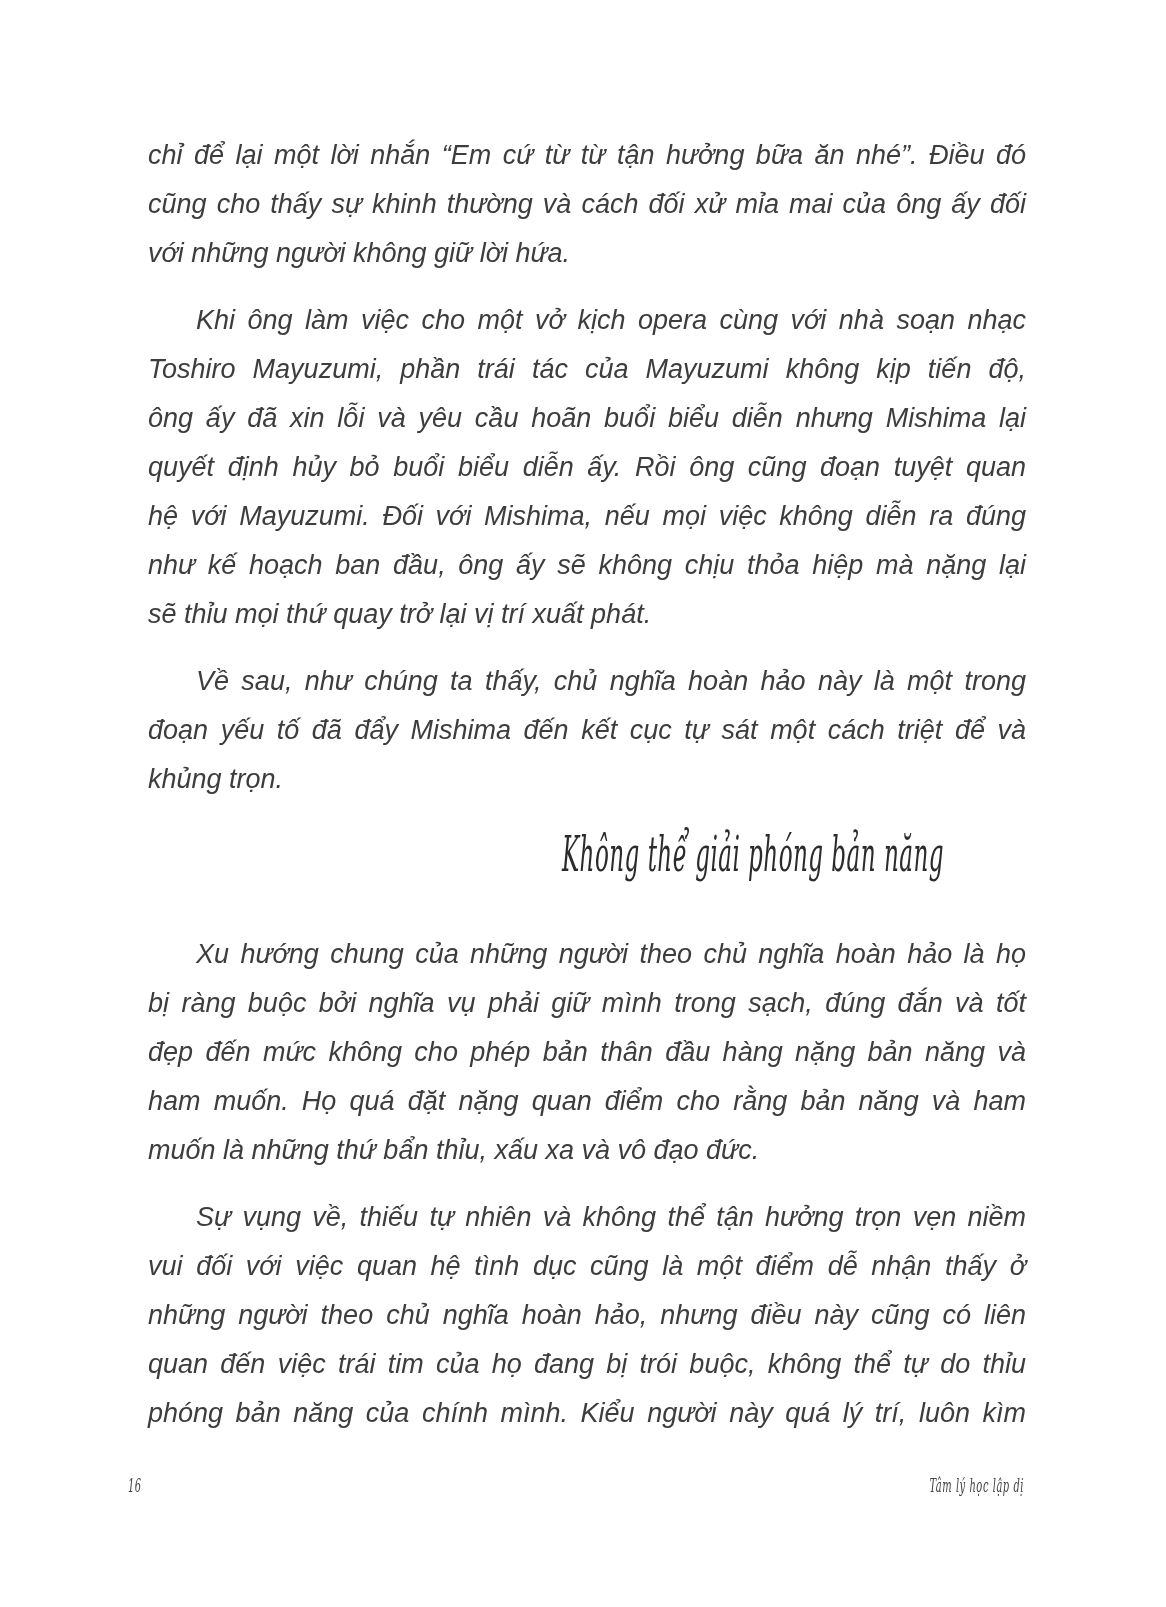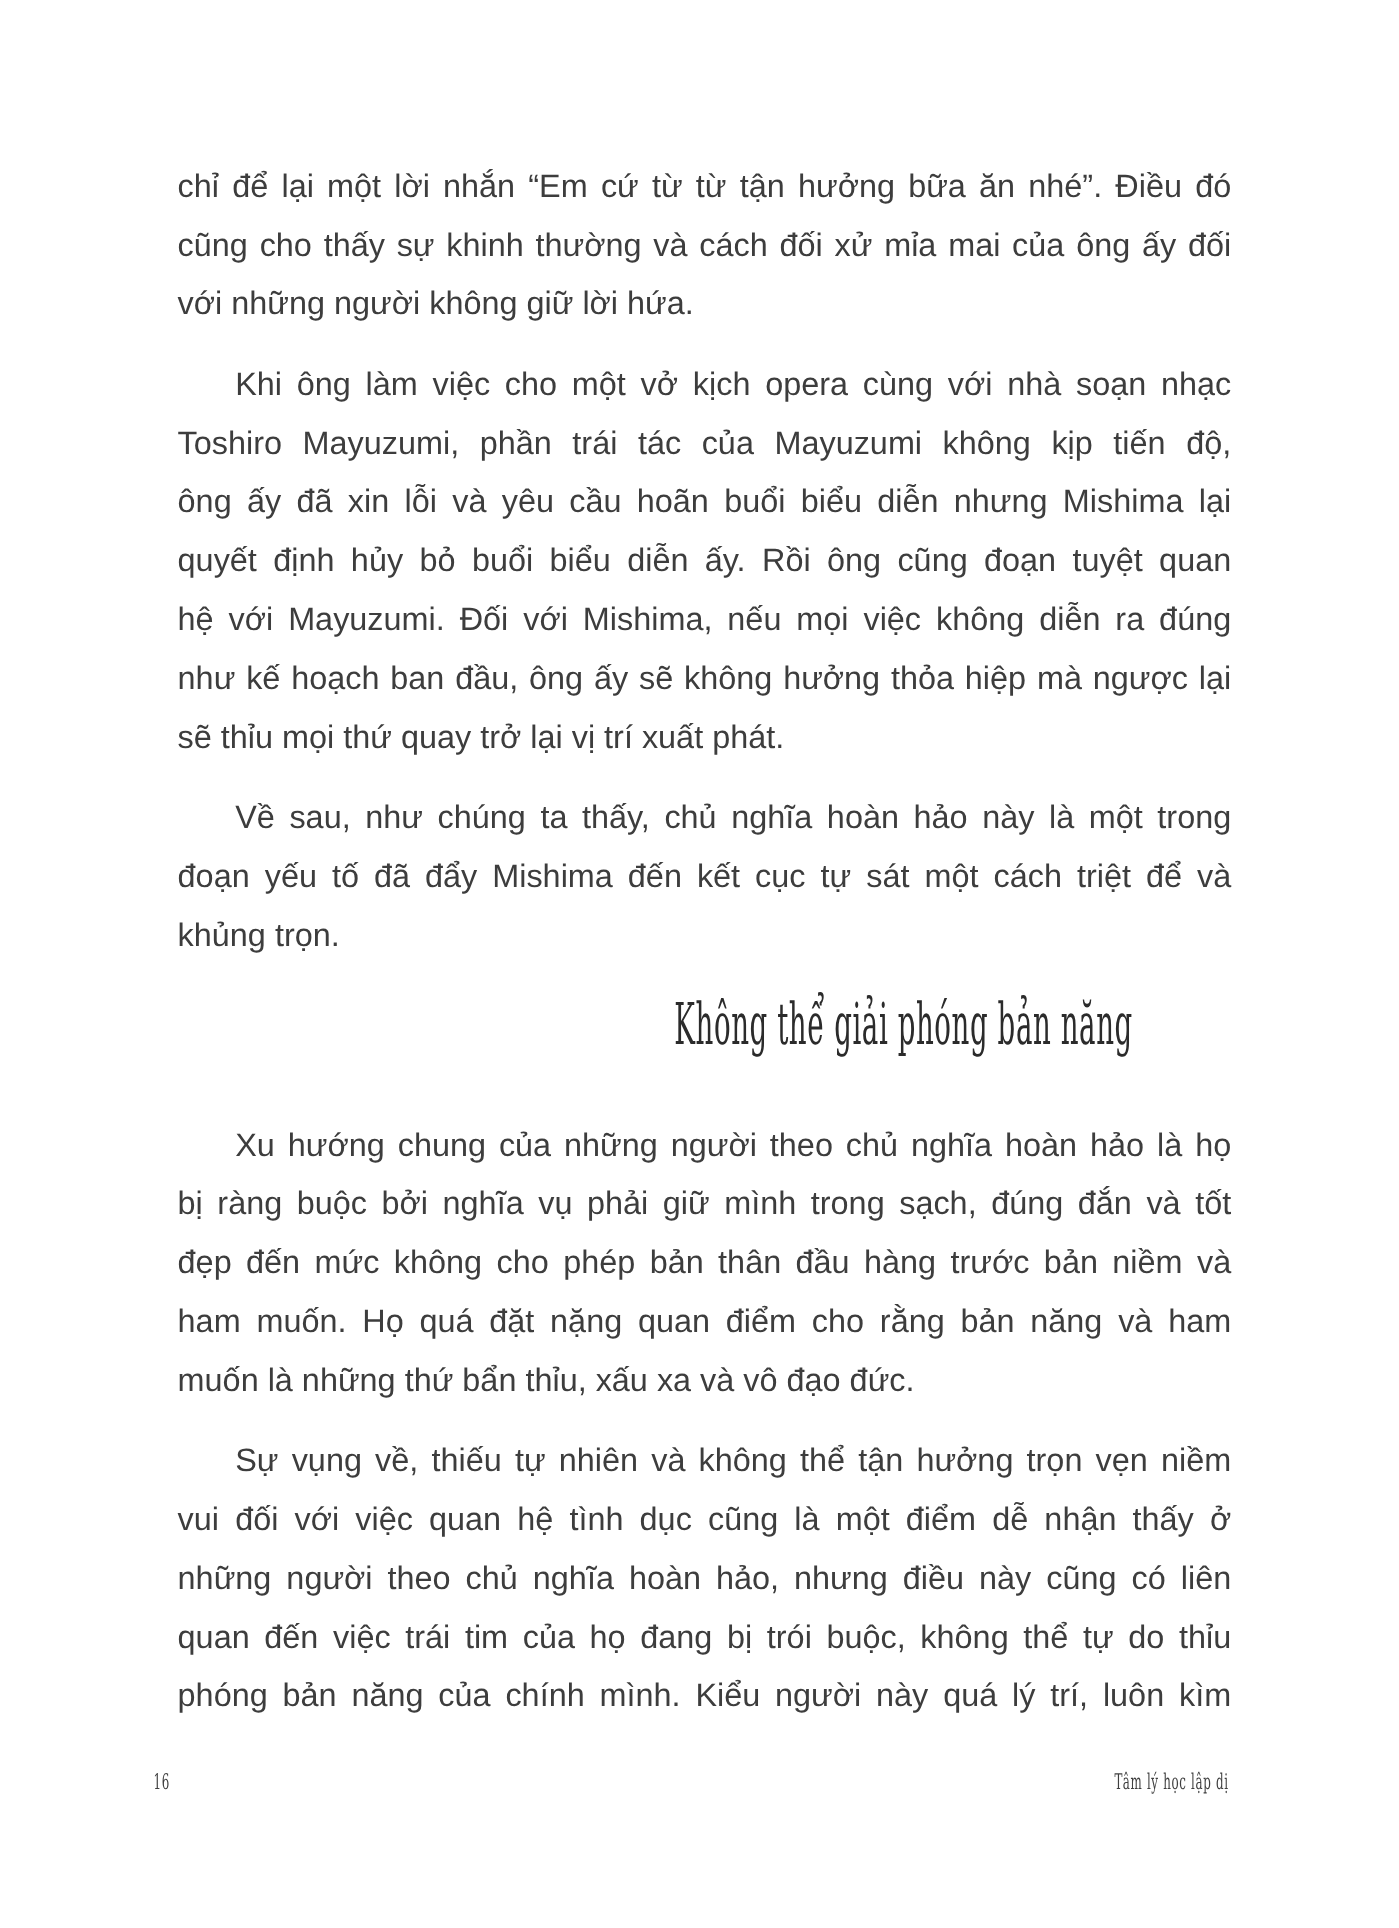--- a/index.html
+++ b/index.html
@@ -8,20 +8,21 @@
     background: #ffffff;
   }
   .page {
     position: relative;
     width: 1166px;
     height: 1596px;
     background: #ffffff;
     overflow: hidden;
     font-family: "Liberation Sans", sans-serif;
     color: #3d3d3d;
+    font-style: italic;
   }
   .content {
     position: absolute;
     left: 148px;
     top: 131px;
     width: 878px;
   }
   .para {
     font-size: 27px;
     line-height: 49px;
@@ -93,33 +94,33 @@
           <div class="line">chỉ để lại một lời nhắn “Em cứ từ từ tận hưởng bữa ăn nhé”. Điều đó</div>
           <div class="line">cũng cho thấy sự khinh thường và cách đối xử mỉa mai của ông ấy đối</div>
           <div class="line last">với những người không giữ lời hứa.</div>
         </div>
         <div class="para indent">
           <div class="line">Khi ông làm việc cho một vở kịch opera cùng với nhà soạn nhạc</div>
           <div class="line">Toshiro Mayuzumi, phần trái tác của Mayuzumi không kịp tiến độ,</div>
           <div class="line">ông ấy đã xin lỗi và yêu cầu hoãn buổi biểu diễn nhưng Mishima lại</div>
           <div class="line">quyết định hủy bỏ buổi biểu diễn ấy. Rồi ông cũng đoạn tuyệt quan</div>
           <div class="line">hệ với Mayuzumi. Đối với Mishima, nếu mọi việc không diễn ra đúng</div>
-          <div class="line">như kế hoạch ban đầu, ông ấy sẽ không hưởng thỏa hiệp mà ngược lại</div>
+          <div class="line">như kế hoạch ban đầu, ông ấy sẽ không chịu thỏa hiệp mà nặng lại</div>
           <div class="line last">sẽ thỉu mọi thứ quay trở lại vị trí xuất phát.</div>
         </div>
         <div class="para indent">
           <div class="line">Về sau, như chúng ta thấy, chủ nghĩa hoàn hảo này là một trong</div>
           <div class="line">đoạn yếu tố đã đẩy Mishima đến kết cục tự sát một cách triệt để và</div>
           <div class="line last">khủng trọn.</div>
         </div>
         <div class="section-heading"><span class="cond">Không thể giải phóng bản năng</span></div>
         <div class="para indent">
           <div class="line">Xu hướng chung của những người theo chủ nghĩa hoàn hảo là họ</div>
           <div class="line">bị ràng buộc bởi nghĩa vụ phải giữ mình trong sạch, đúng đắn và tốt</div>
-          <div class="line">đẹp đến mức không cho phép bản thân đầu hàng trước bản niềm và</div>
+          <div class="line">đẹp đến mức không cho phép bản thân đầu hàng nặng bản năng và</div>
           <div class="line">ham muốn. Họ quá đặt nặng quan điểm cho rằng bản năng và ham</div>
           <div class="line last">muốn là những thứ bẩn thỉu, xấu xa và vô đạo đức.</div>
         </div>
         <div class="para indent">
           <div class="line">Sự vụng về, thiếu tự nhiên và không thể tận hưởng trọn vẹn niềm</div>
           <div class="line">vui đối với việc quan hệ tình dục cũng là một điểm dễ nhận thấy ở</div>
           <div class="line">những người theo chủ nghĩa hoàn hảo, nhưng điều này cũng có liên</div>
           <div class="line">quan đến việc trái tim của họ đang bị trói buộc, không thể tự do thỉu</div>
           <div class="line">phóng bản năng của chính mình. Kiểu người này quá lý trí, luôn kìm</div>
         </div>

